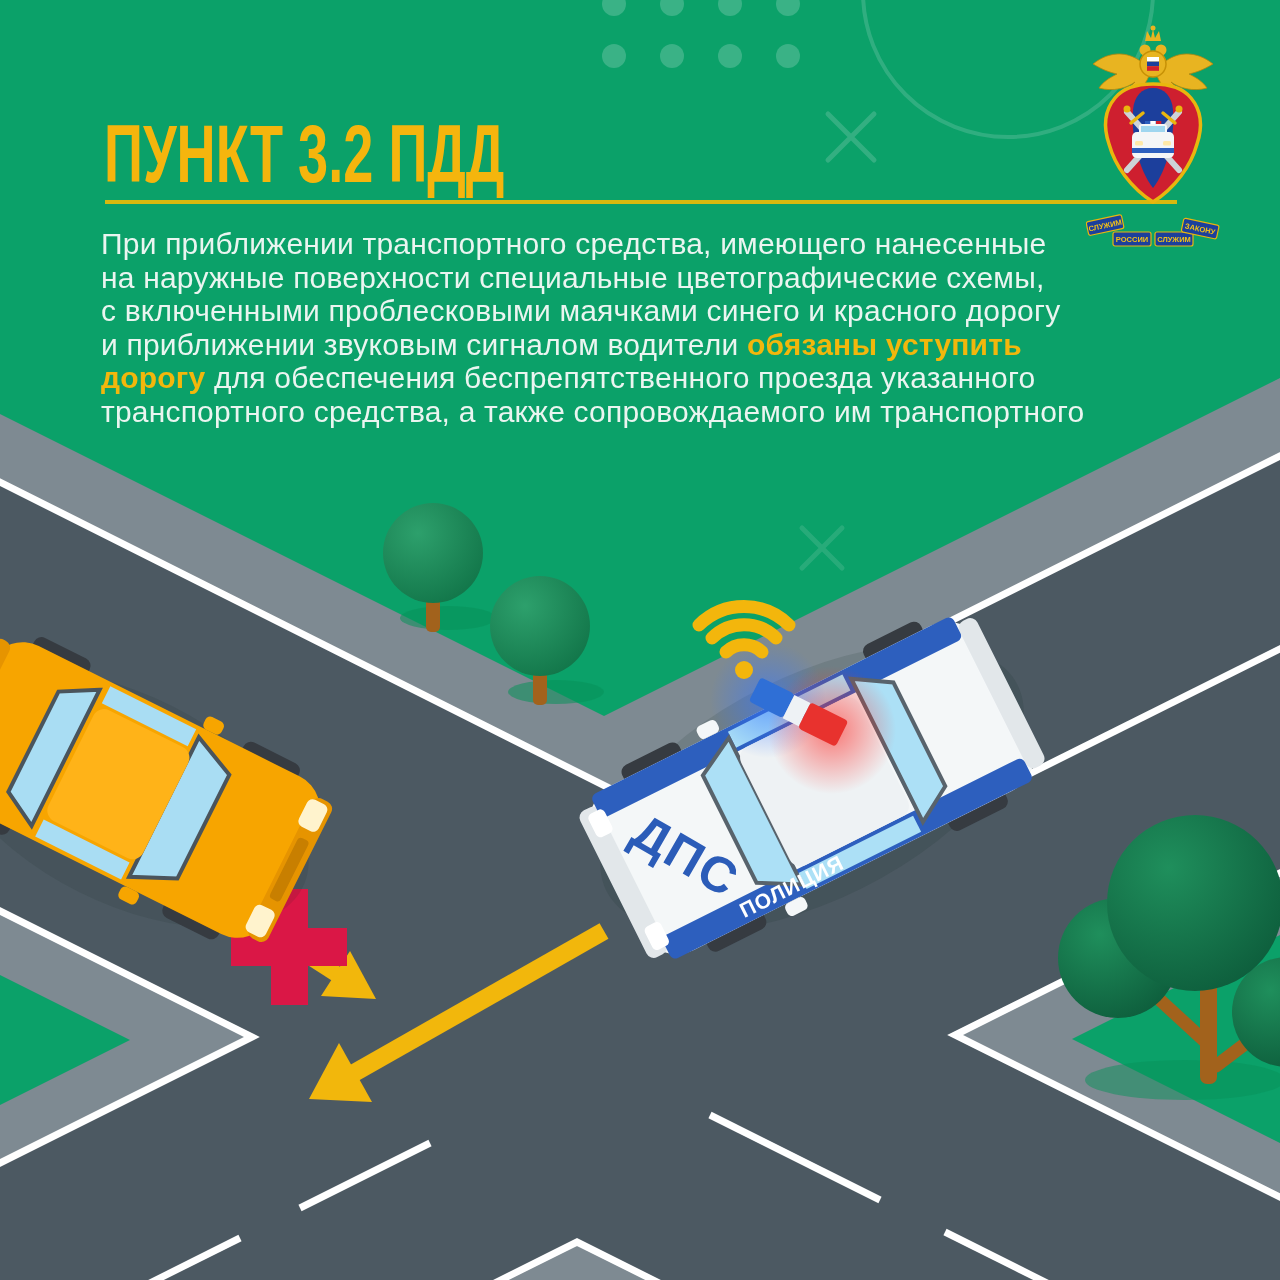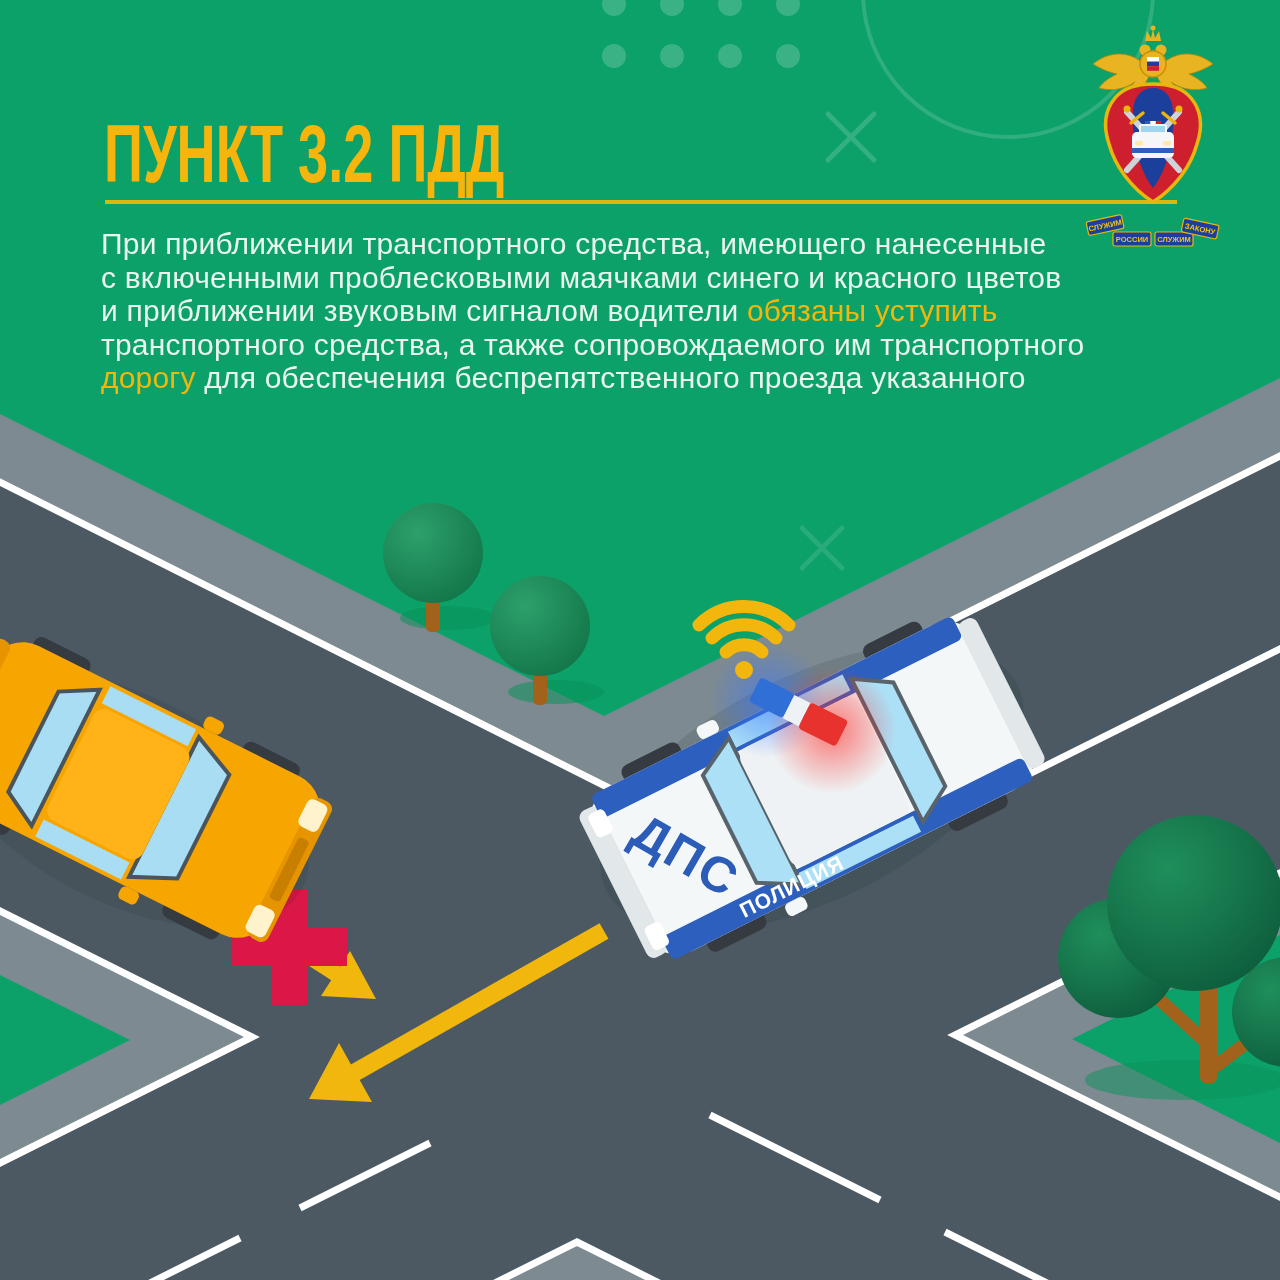--- a/index.html
+++ b/index.html
@@ -17,21 +17,21 @@
   }
   .title-underline{
     position:absolute;left:105px;top:200px;width:1072px;height:4px;
     background:#d7b90f;z-index:5;
   }
   .rule-text{
     position:absolute;left:101px;top:227px;z-index:5;
     font-size:30px;line-height:33.5px;color:#eaf5f0;
     letter-spacing:0.2px;white-space:nowrap;
   }
-  .rule-text .hl{color:#f2b70c;font-weight:normal;}
+  .rule-text .hl{color:#f2b70c;font-weight:bold;}
   .emblem{position:absolute;left:1086px;top:24px;width:134px;height:238px;z-index:6;}
   svg text{user-select:none;}
 </style>
 </head>
 <body>
 
 <svg class="illustration" viewBox="0 0 1280 1280" xmlns="http://www.w3.org/2000/svg">
   <defs>
     <radialGradient id="gTreeN" cx="35%" cy="30%" r="80%">
       <stop offset="0%" stop-color="#2da06c"></stop>
@@ -187,24 +187,25 @@
     <path d="M 712,638 A 45,45 0 0 1 776,638"></path>
     <path d="M 699,625 A 64,64 0 0 1 789,625"></path>
   </g>
 </svg>
 
 <h1 class="page-title">ПУНКТ 3.2 ПДД</h1>
 <div class="title-underline"></div>
 
 <div class="rule-text">
   <div><span>При приближении транспортного средства, имеющего нанесенные</span><span class="hl"></span><span></span></div>
-  <div><span>с включенными проблесковыми маячками синего и красного цветов</span><span class="hl"></span><span></span></div>
+  <div><span>на наружные поверхности специальные цветографические схемы,</span><span class="hl"></span><span></span></div>
+  <div><span>с включенными проблесковыми маячками синего и красного дорогу</span><span class="hl"></span><span></span></div>
   <div><span>и приближении звуковым сигналом водители </span><span class="hl">обязаны уступить</span><span></span></div>
+  <div><span></span><span class="hl">дорогу</span><span> для обеспечения беспрепятственного проезда указанного</span></div>
   <div><span>транспортного средства, а также сопровождаемого им транспортного</span><span class="hl"></span><span></span></div>
-  <div><span></span><span class="hl">дорогу</span><span> для обеспечения беспрепятственного проезда указанного</span></div>
 </div>
 
 <svg class="emblem" viewBox="0 0 134 238" xmlns="http://www.w3.org/2000/svg">
   <g>
     <path d="M 59,17 L 61,7 L 65,14 L 67,5 L 69,14 L 73,7 L 75,17 Z" fill="#e8b421"></path>
     <circle cx="67" cy="4" r="2.5" fill="#e8b421"></circle>
     <path d="M 62,44 C 46,26 24,26 7,40 C 17,46 23,48 31,50 C 23,54 17,58 13,64 C 27,68 41,64 49,58 C 43,64 39,68 37,74 C 49,72 59,62 63,52 Z" fill="#e8b421" stroke="#b8860b" stroke-width="0.8"></path>
     <path d="M 72,44 C 88,26 110,26 127,40 C 117,46 111,48 103,50 C 111,54 117,58 121,64 C 107,68 93,64 85,58 C 91,64 95,68 97,74 C 85,72 75,62 71,52 Z" fill="#e8b421" stroke="#b8860b" stroke-width="0.8"></path>
     <circle cx="59" cy="26" r="5.5" fill="#e8b421"></circle>
     <circle cx="75" cy="26" r="5.5" fill="#e8b421"></circle>

